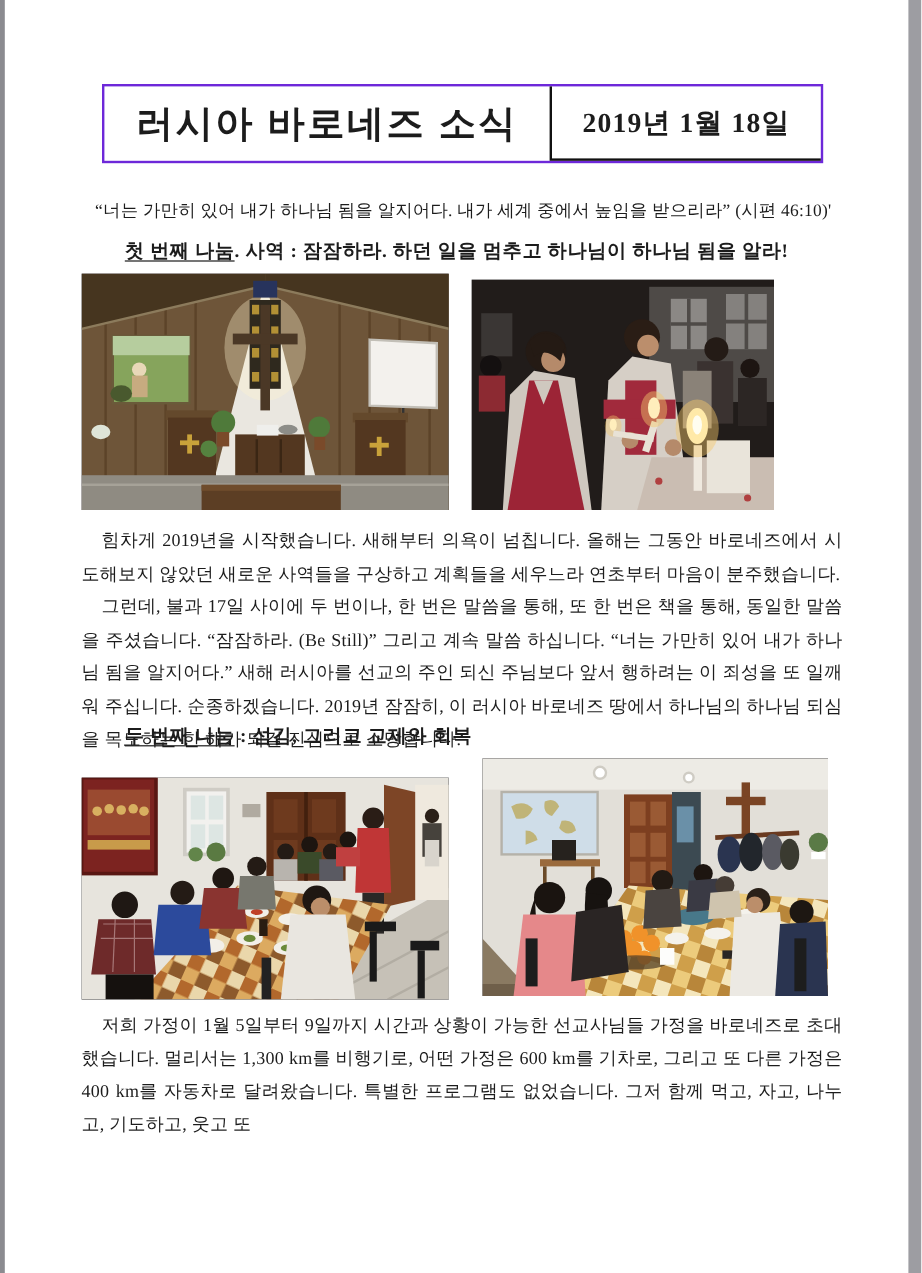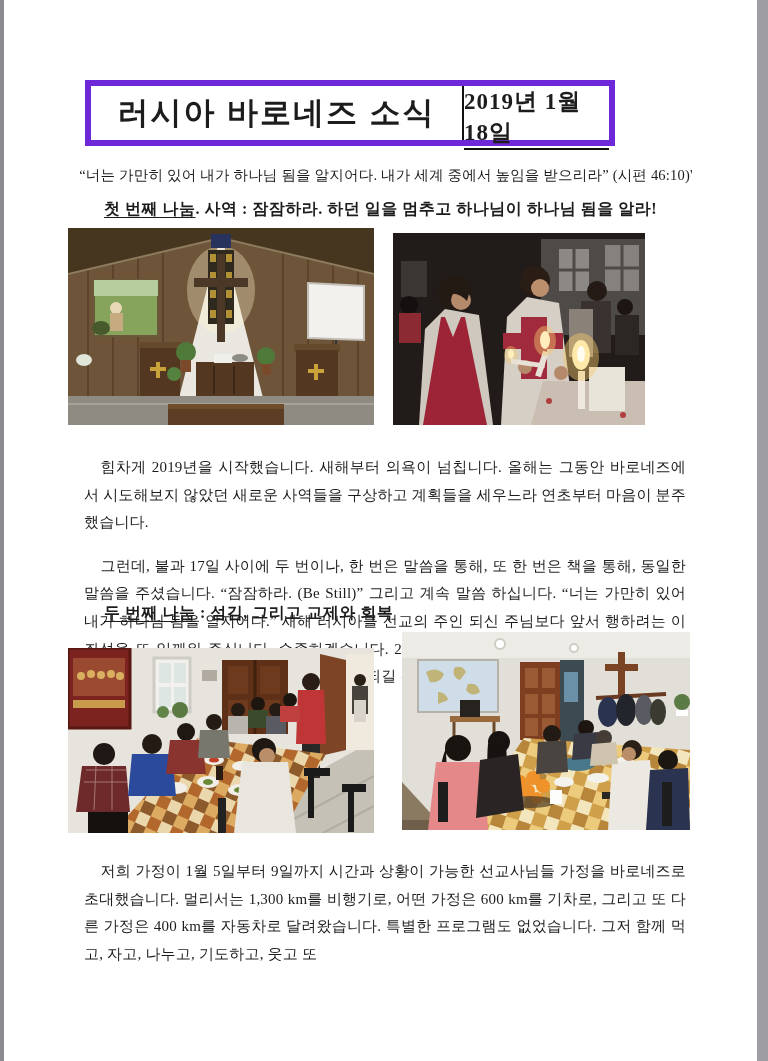--- a/index.html
+++ b/index.html
@@ -2,22 +2,22 @@
 <html><head>
 <meta charset="utf-8">
 <style>
   html,body{margin:0;padding:0;background:#ffffff;}
   .page{position:relative;width:768px;height:1061px;background:#ffffff;overflow:hidden;
         font-family:"Liberation Serif","DejaVu Serif",serif;color:#1c1c1c;}
   .edge-strip{position:absolute;top:0;height:1061px;}
   .edge-left{left:0;width:4px;background:#8b8b90;}
   .edge-right{left:757px;width:11px;background:#9d9da2;}
 
-  .header-box{position:absolute;left:85px;top:80px;width:530px;height:66px;
-              border:6px solid #6d28d9;display:flex;box-sizing:border-box;}
+  .header-box{position:absolute;left:85px;top:70px;width:601px;height:66px;
+              border:2px solid #6d28d9;display:flex;box-sizing:border-box;}
   .header-title-cell{width:373px;display:flex;align-items:center;justify-content:center;
               border-right:2px solid #111;box-sizing:border-box;}
   .header-title{font-family:"Liberation Sans","DejaVu Sans",sans-serif;
               font-size:31px;font-weight:900;letter-spacing:2px;white-space:nowrap;}
   .header-right-cell{flex:1;display:flex;flex-direction:column;}
   .header-date,.header-missionaries{flex:1;display:flex;align-items:center;justify-content:center;
               font-size:23px;font-weight:700;letter-spacing:1px;}
   .header-date{border-bottom:2px solid #111;}
   .header-missionaries{font-weight:600;}
 
@@ -34,21 +34,21 @@
   .photo svg{display:block;}
   .photo-1{left:68px;top:228px;width:306px;height:197px;}
   .photo-2{left:393px;top:233px;width:252px;height:192px;}
   .photo-3{left:68px;top:648px;width:306px;height:185px;}
   .photo-4{left:402px;top:632px;width:288px;height:198px;}
 
   .body-block{position:absolute;left:68px;width:634px;font-size:15px;line-height:27.6px;
          text-align:justify;letter-spacing:.2px;}
   .body-1{top:438px;}
   .body-2{top:842px;}
-  .body-block p{margin:16px;text-indent:1.1em;}
+  .body-block p{margin:0;text-indent:1.1em;}
 </style>
 </head>
 <body>
 
 <div class="page">
   <div class="edge-strip edge-left"></div>
   <div class="edge-strip edge-right"></div>
 
   <div class="header-box">
     <div class="header-title-cell">

